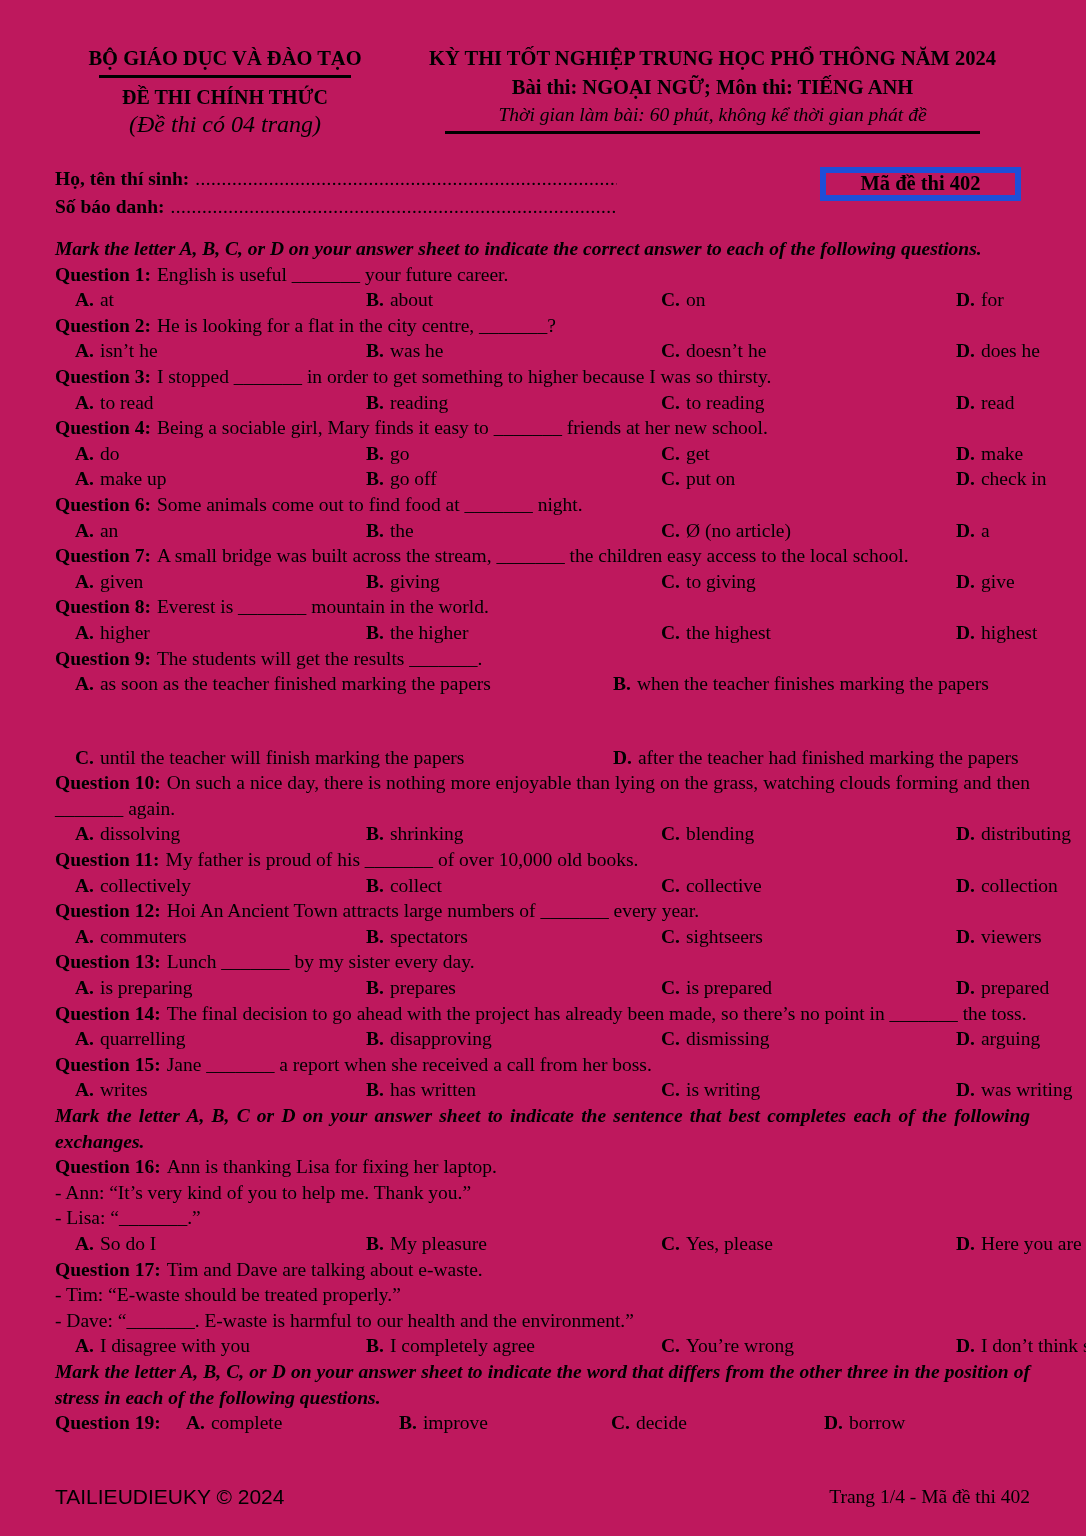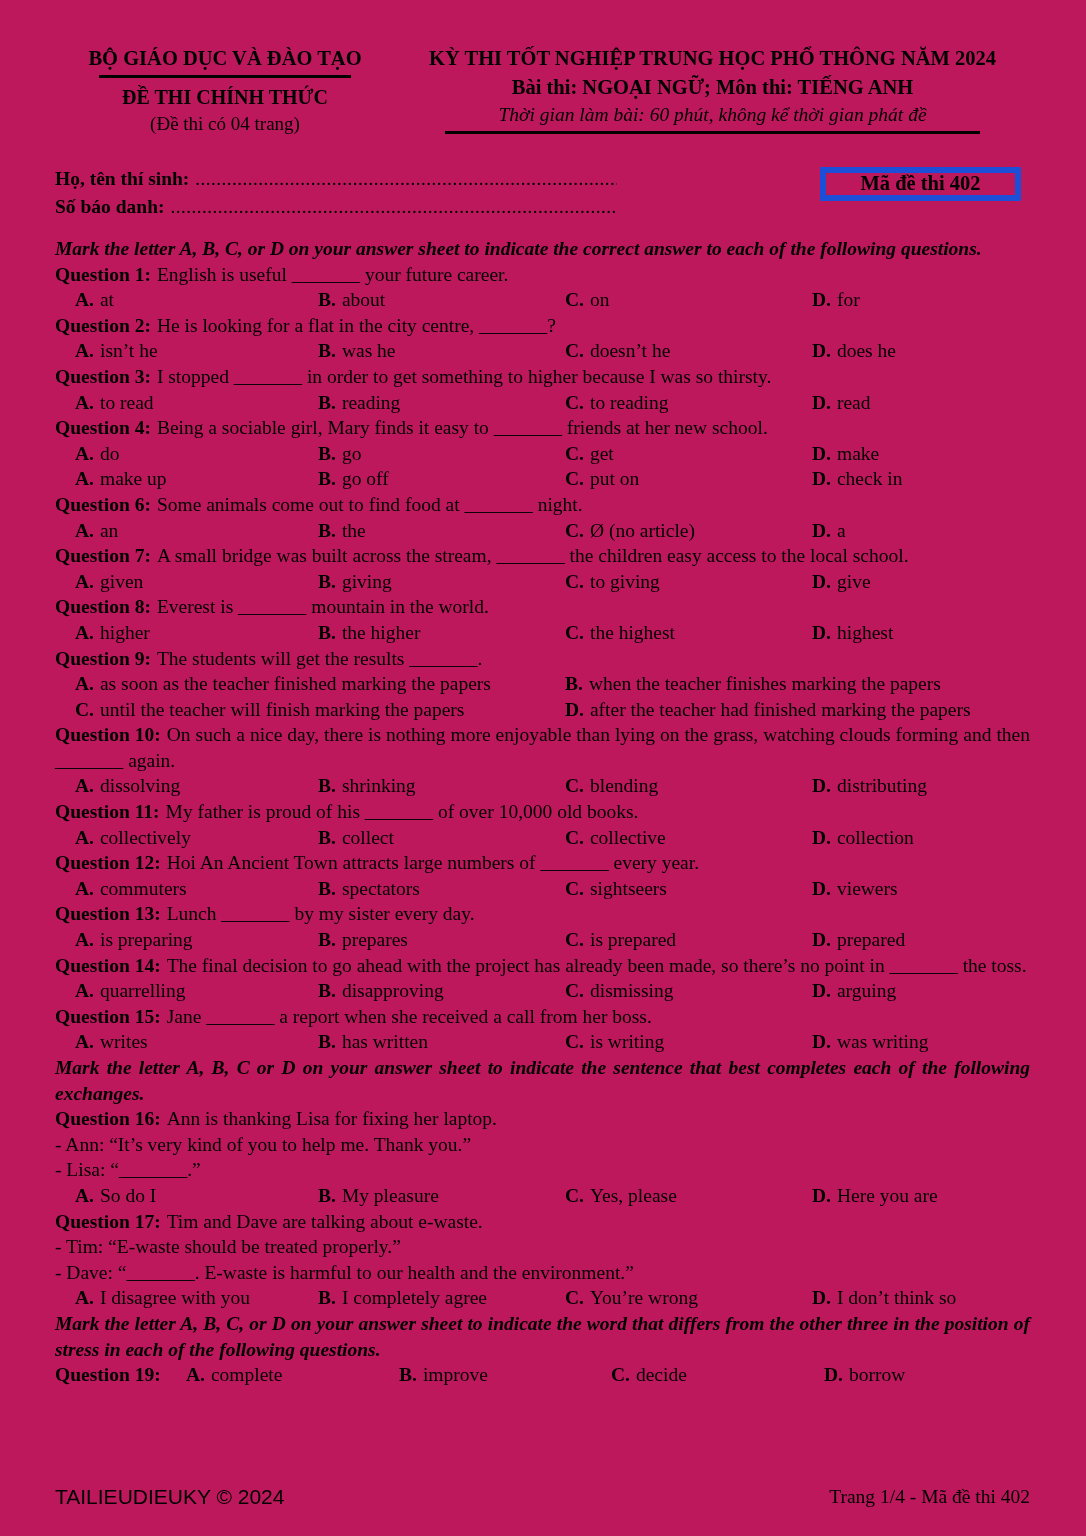--- a/index.html
+++ b/index.html
@@ -10,42 +10,42 @@
     font-size:19.5px; line-height:25.6px;
     padding:44px 56px 0 55px;
     position:relative; overflow:hidden; margin:0 auto;
   }
   .hdr { display:flex; }
   .hdr-left { width:340px; text-align:center; flex:0 0 auto; }
   .hdr-right { flex:1; text-align:center; }
   .h-org   { font-weight:bold; font-size:20.5px; line-height:29px; }
   .rule1   { width:252px; height:3px; background:#000; margin:2px auto 6px; }
   .h-status{ font-weight:bold; font-size:20px; line-height:27px; }
-  .h-note  { font-size:19px; line-height:26px; }
+  .h-note  { font-style:italic; font-size:24px; line-height:26px; }
   .h-title { font-weight:bold; font-size:20.5px; line-height:29px; }
   .h-subj  { font-weight:bold; font-size:20.5px; line-height:28px; }
   .h-dur   { font-style:italic; font-size:19.5px; line-height:27px; }
   .rule2   { width:535px; height:3px; background:#000; margin:3px auto 0; }
 
   .cand { margin-top:28px; position:relative; height:58px; }
   .cand-line { display:flex; width:562px; line-height:28px; }
   .cand-line .lbl { font-weight:bold; white-space:nowrap; margin-right:6px; }
   .dots { flex:1; overflow:hidden; white-space:nowrap; font-size:19px; letter-spacing:0.5px; }
   .code-box {
     position:absolute; left:765px; top:2px; width:201px; height:34px;
     border:6px solid #1d4ed8; display:flex; align-items:center; justify-content:center;
     font-weight:bold; font-size:20.5px;
   }
 
   .main { margin-top:13px; }
   .instr { font-weight:bold; font-style:italic; text-align:justify; }
   .qt { text-align:justify; }
   .b { font-weight:bold; }
   .qt .b { margin-right:6px; }
-  .opts { display:grid; padding-left:20px; }
+  .opts { display:grid; padding-left:20px;gap:48px; }
   .g4 { grid-template-columns:243px 247px 247px auto; }
   .g2 { grid-template-columns:490px auto; }
   .opt .b { margin-right:6px; }
   .opt { white-space:nowrap; overflow:visible; }
   .stress { display:grid; grid-template-columns:131px 213px 212px 213px auto; }
 
   .footer { position:absolute; left:55px; right:56px; bottom:26px; display:flex; justify-content:space-between; }
   .f-left { font-family:"Liberation Sans","DejaVu Sans",sans-serif; font-size:21px; }
   .f-right { font-size:19.5px; }
 </style>

